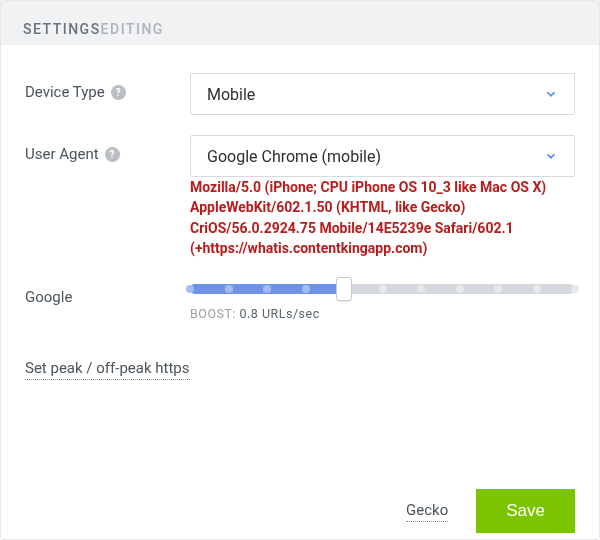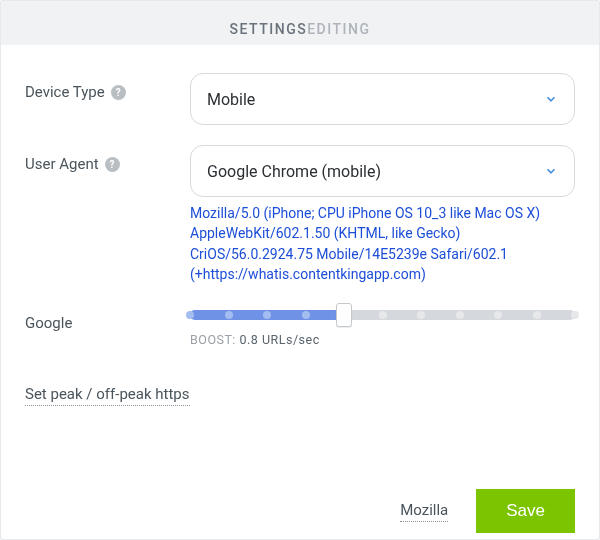--- a/index.html
+++ b/index.html
@@ -12,21 +12,21 @@
   }
   .panel {
     width: 600px; height: 540px;
     border: 1px solid #e6e8ea;
     border-radius: 2px;
     display: flex; flex-direction: column;
   }
   .header {
     height: 44px;
     background: #f1f2f4;
-    display: flex; align-items: center; justify-content: center;
+    display: flex; align-items: center; justify-content: flex-start;
     padding: 12px 22px 0 22px;
     letter-spacing: 1.5px;
     font-size: 14px;
     font-weight: 500;
   }
   .header-left { color: #6a737b; }
   .header-right { color: #aeb4ba; }
   .body {
     padding: 28px 24px 6px 24px;
     flex: 1;
@@ -46,37 +46,38 @@
   .help-icon {
     width: 15px; height: 15px; border-radius: 50%;
     background: #b9bec3;
     color: #fff;
     font-size: 10px; font-weight: 700;
     display: inline-flex; align-items: center; justify-content: center;
     margin-left: 6px;
   }
   .control-col { flex: 1; }
   .select {
-    height: 52px;
+    height: 42px;
     border: 1px solid #d6dadd;
-    border-radius: 13px;
+    border-radius: 2px;
     display: flex; align-items: center; justify-content: space-between;
     padding: 0 16px;
     cursor: pointer;
     color: #2b2f33;
     font-size: 16px;
   }
   .select .chev { color: #4a90e2; }
   .chev svg { width: 14px; height: 14px; display: block; }
   .ua-string {
-    margin-top: 6px;
-    color: #1d4ed8;
+    margin-top: 0;
+    color: #b91c1c;
     font-size: 14px;
     line-height: 1.45;
     max-width: 365px;
+    font-weight: bold;
   }
   
   .slider-wrap { padding-top: 6px; }
   .slider-track {
     position: relative;
     height: 10px;
     border-radius: 6px;
     background: #d5d8dc;
   }
   .slider-fill {
@@ -218,18 +219,18 @@
           </div>
         </div>
       </div>
     </div>
 
     <div class="link-row">
       <span class="dotted-link">Set peak / off-peak https</span>
     </div>
 
     <div class="footer">
-      <span class="btn-cancel">Mozilla</span>
+      <span class="btn-cancel">Gecko</span>
       <button class="btn-save">Save</button>
     </div>
 
   </div>
 </div>
 
 </body></html>

